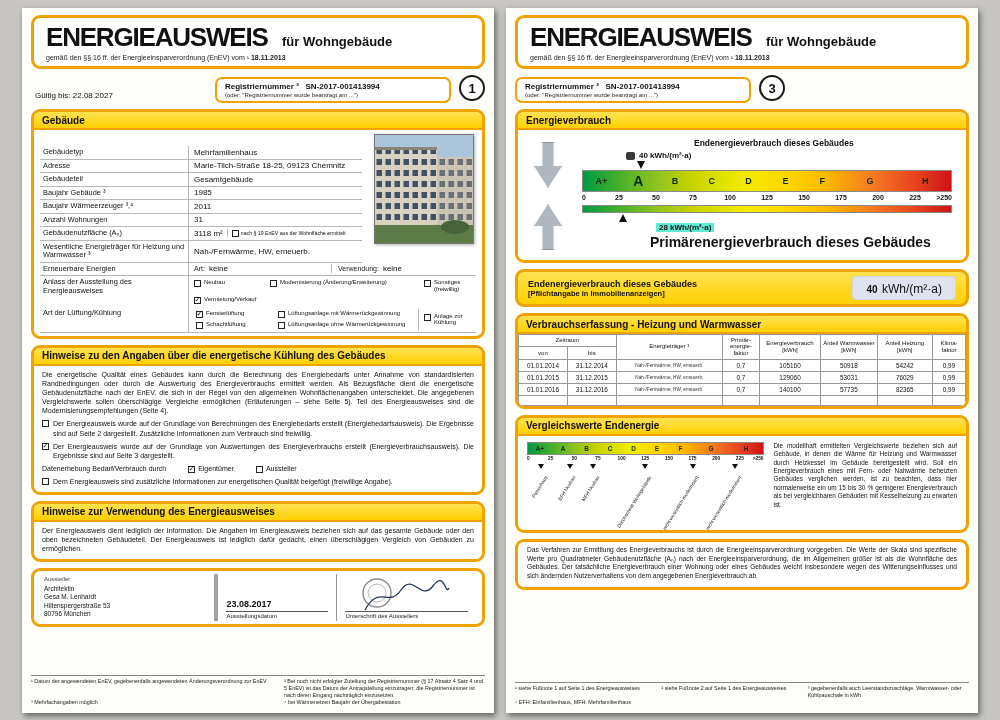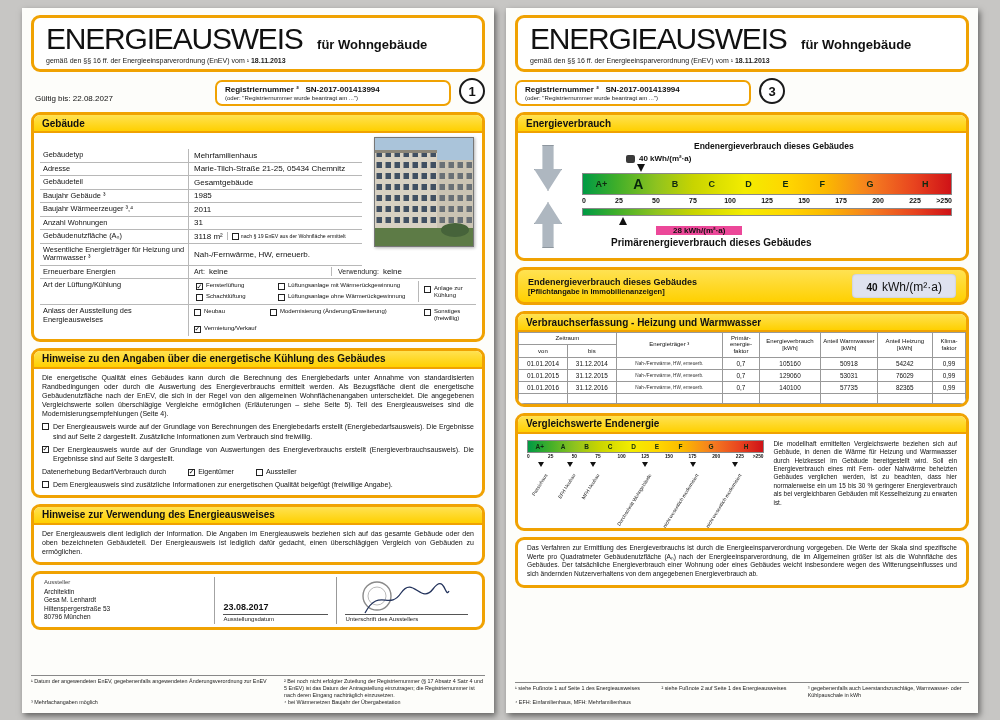--- a/index.html
+++ b/index.html
@@ -7,21 +7,21 @@
   body{background:#c7c6c4;font-family:"Liberation Sans",sans-serif;color:#111;position:relative}
   .page{position:absolute;top:8px;width:472px;height:705px;background:#fdfdfa;
         box-shadow:2px 3px 6px rgba(0,0,0,.5);padding:7px 9px;display:flex;flex-direction:column;gap:6px}
   #p1{left:22px}#p3{left:506px}
   .b{font-weight:bold}
   .obox{border:3px solid #f0a202;border-radius:9px;background:#fff;overflow:hidden}
   .tbar{background:linear-gradient(#ffe252,#ffd000);font-weight:bold;font-size:10px;
         padding:2.5px 8px;border-bottom:2px solid #f0a202;color:#111}
   
   .hdr{padding:4px 12px 5px}
-  .hdr-title{font-size:30px;font-weight:normal;letter-spacing:-1.2px}
+  .hdr-title{font-size:26px;font-weight:bold;letter-spacing:-1.2px}
   .hdr-sub{font-size:13px;font-weight:bold;margin-left:10px}
   .hdr-law{font-size:7px;margin-top:1px;color:#222}
   
   .regrow{display:flex;align-items:flex-end;gap:8px}
   .valid{font-size:8px;flex:1;padding:0 0 3px 4px}
   .sect-title-box{flex:1;padding:7px 8px;font-size:10.5px;border-width:2.5px;align-self:stretch;display:flex;align-items:center}
   .regbox{width:236px;padding:3px 8px;border-width:2.5px;border-radius:7px}
   .regline{font-size:8px}.regnote{font-size:6px;margin-top:1px;color:#222}
   .pagenum{width:26px;height:26px;min-width:26px;border:2.5px solid #1a1a1a;border-radius:50%;
            display:flex;align-items:center;justify-content:center;font-weight:bold;font-size:13px;background:#fff;margin-bottom:2px}
@@ -45,21 +45,21 @@
   .ogrid{display:grid;grid-template-columns:72px 150px 1fr;gap:3px 4px;width:100%;padding:1px 0}
   
   .nbody{padding:4px 8px 6px;font-size:7px}
   .jp{text-align:justify;line-height:1.3}
   .cbrow{display:flex;gap:4px;margin-top:4px;align-items:flex-start}
   .datarow{display:flex;gap:22px;margin-top:5px;align-items:center;font-size:7px}
   
   .ibox{display:flex;padding:3px 6px;min-height:56px}
   .ic1{width:40%;font-size:6.5px;line-height:1.3;padding:2px 4px}
   .ilabel{font-size:6px;color:#444;margin-bottom:1px}
-  .ic2{width:28%;border-left:1px solid #a3a3a3;padding:2px 8px;display:flex;flex-direction:column;justify-content:flex-end}
+  .ic2{width:28%;border-left:4px solid #a3a3a3;padding:2px 8px;display:flex;flex-direction:column;justify-content:flex-end}
   .idate{font-size:9px;font-weight:bold;margin-bottom:2px}
   .iunder{border-top:1px solid #555;font-size:6px;padding-top:1px;color:#222}
   .ic3{width:32%;border-left:1px solid #999;padding:2px 8px;display:flex;flex-direction:column;justify-content:flex-end;position:relative}
   .stampwrap{position:absolute;top:0;left:18px}
   
   .fnotes{margin-top:auto;border-top:1px solid #888;padding-top:2px;display:grid;
           grid-template-columns:1.2fr 1fr;gap:1px 12px;font-size:5.4px;line-height:1.25;color:#222}
   .fnotes.wrap3{grid-template-columns:1fr 1fr 1.2fr}
   
   .evbody{position:relative;padding:8px 14px 10px 64px}
@@ -76,22 +76,22 @@
   .band.thin{height:8px}
   .ltr{position:absolute;top:50%;transform:translate(-50%,-50%);font-weight:bold;font-size:9px;color:#102a10}
   .ltr.big{font-size:14px;color:#06260c}
   .nums{position:relative;height:10px;margin:1.5px 0;font-size:7px;font-weight:bold}
   .num{position:absolute;transform:translateX(-50%);white-space:nowrap}
   .num.first{transform:none}.num.last{transform:translateX(-100%)}
   .ptr{position:absolute;width:0;height:0;border-left:4.5px solid transparent;border-right:4.5px solid transparent;transform:translateX(-50%)}
   .ptr.dn{top:-9px;border-top:8px solid #111}
   .ptr.up{bottom:-9px;border-bottom:8px solid #111}
   .ev-botvalue{font-size:8px;font-weight:bold;margin:2px 0 2px 74px}
-  .hl{background:#ec4899;padding:0 17px}
-  .ev-botlabel{font-size:10px;font-weight:bold;margin-left:29px}
+  .hl{background:#5eead4;padding:0 3px}
+  .ev-botlabel{font-size:14px;font-weight:bold;margin-left:68px}
   
   .endbox{display:flex;align-items:center;justify-content:space-between;padding:4px 10px;
           background:linear-gradient(#ffe252,#ffd000)}
   .endval{background:#dfe2ef;border-radius:4px;padding:3px 14px;white-space:nowrap;box-shadow:inset 0 0 2px rgba(0,0,0,.2)}
   
   .vt{width:100%;border-collapse:collapse}
   .vt th{border:1px solid #999;font-size:6px;font-weight:normal;padding:1.5px 2px;text-align:center;line-height:1.15;vertical-align:middle}
   .vt td{border:1px solid #999;font-size:6.4px;text-align:center;padding:2px;vertical-align:middle}
   .vt td.tr-cell{font-size:4.7px;color:#333;line-height:1.1}
   .vt .emptyrow td{height:10px}
@@ -158,21 +158,21 @@
         </svg>
       </div>
 
       <div class="rows-top">
         <div class="brow">
             <div class="blabel">Gebäudetyp</div>
             <div class="bval">Mehrfamilienhaus</div>
           </div>
         <div class="brow">
             <div class="blabel">Adresse</div>
-            <div class="bval">Marie-Tilch-Straße 21-25, 05434 Chemnitz</div>
+            <div class="bval">Marie-Tilch-Straße 18-25, 09123 Chemnitz</div>
           </div>
         <div class="brow">
             <div class="blabel">Gebäudeteil</div>
             <div class="bval">Gesamtgebäude</div>
           </div>
         <div class="brow">
             <div class="blabel">Baujahr Gebäude ³</div>
             <div class="bval">1985</div>
           </div>
         <div class="brow">
@@ -204,20 +204,44 @@
           <div class="blabel">Erneuerbare Energien</div>
           <div class="bval">
             <span class="half">
                 <span class="sub">Art:</span>
                 <span>keine</span>
               </span>
             <span class="half">
                 <span class="sub">Verwendung:</span>
                 <span>keine</span>
               </span>
+          </div>
+        </div>
+
+        <div class="brow" style="min-height:26px;border-bottom:none">
+          <div class="blabel">Anlass der Ausstellung des Energieausweises</div>
+          <div class="bval" style="padding:2px 5px">
+            <div class="ogrid">
+              <span class="cbi">
+                  <span class="cb"></span>
+                  <span>Neubau</span>
+                </span>
+              <span class="cbi">
+                  <span class="cb"></span>
+                  <span>Modernisierung (Änderung/Erweiterung)</span>
+                </span>
+              <span class="cbi">
+                  <span class="cb"></span>
+                  <span>Sonstiges (freiwillig)</span>
+                </span>
+              <span class="cbi">
+                  <span class="cb">✓</span>
+                  <span>Vermietung/Verkauf</span>
+                </span>
+            </div>
           </div>
         </div>
 
         <div class="brow" style="min-height:24px">
           <div class="blabel">Art der Lüftung/Kühlung</div>
           <div class="bval" style="padding:2px 5px">
             <div class="vcols">
               <div class="vcol a">
                 <span class="cbi">
                     <span class="cb">✓</span>
@@ -237,44 +261,20 @@
                     <span class="cb"></span>
                     <span>Lüftungsanlage ohne Wärmerückgewinnung</span>
                   </span>
               </div>
               <div class="vcol c">
                 <span class="cbi">
                     <span class="cb"></span>
                     <span>Anlage zur Kühlung</span>
                   </span>
               </div>
-            </div>
-          </div>
-        </div>
-
-        <div class="brow" style="min-height:26px;border-bottom:none">
-          <div class="blabel">Anlass der Ausstellung des Energieausweises</div>
-          <div class="bval" style="padding:2px 5px">
-            <div class="ogrid">
-              <span class="cbi">
-                  <span class="cb"></span>
-                  <span>Neubau</span>
-                </span>
-              <span class="cbi">
-                  <span class="cb"></span>
-                  <span>Modernisierung (Änderung/Erweiterung)</span>
-                </span>
-              <span class="cbi">
-                  <span class="cb"></span>
-                  <span>Sonstiges (freiwillig)</span>
-                </span>
-              <span class="cbi">
-                  <span class="cb">✓</span>
-                  <span>Vermietung/Verkauf</span>
-                </span>
             </div>
           </div>
         </div>
       </div>
     </div>
   </div>
 
   <div class="obox">
     <div class="tbar">Hinweise zu den Angaben über die energetische Kühlung des Gebäudes</div>
     <div class="nbody">

